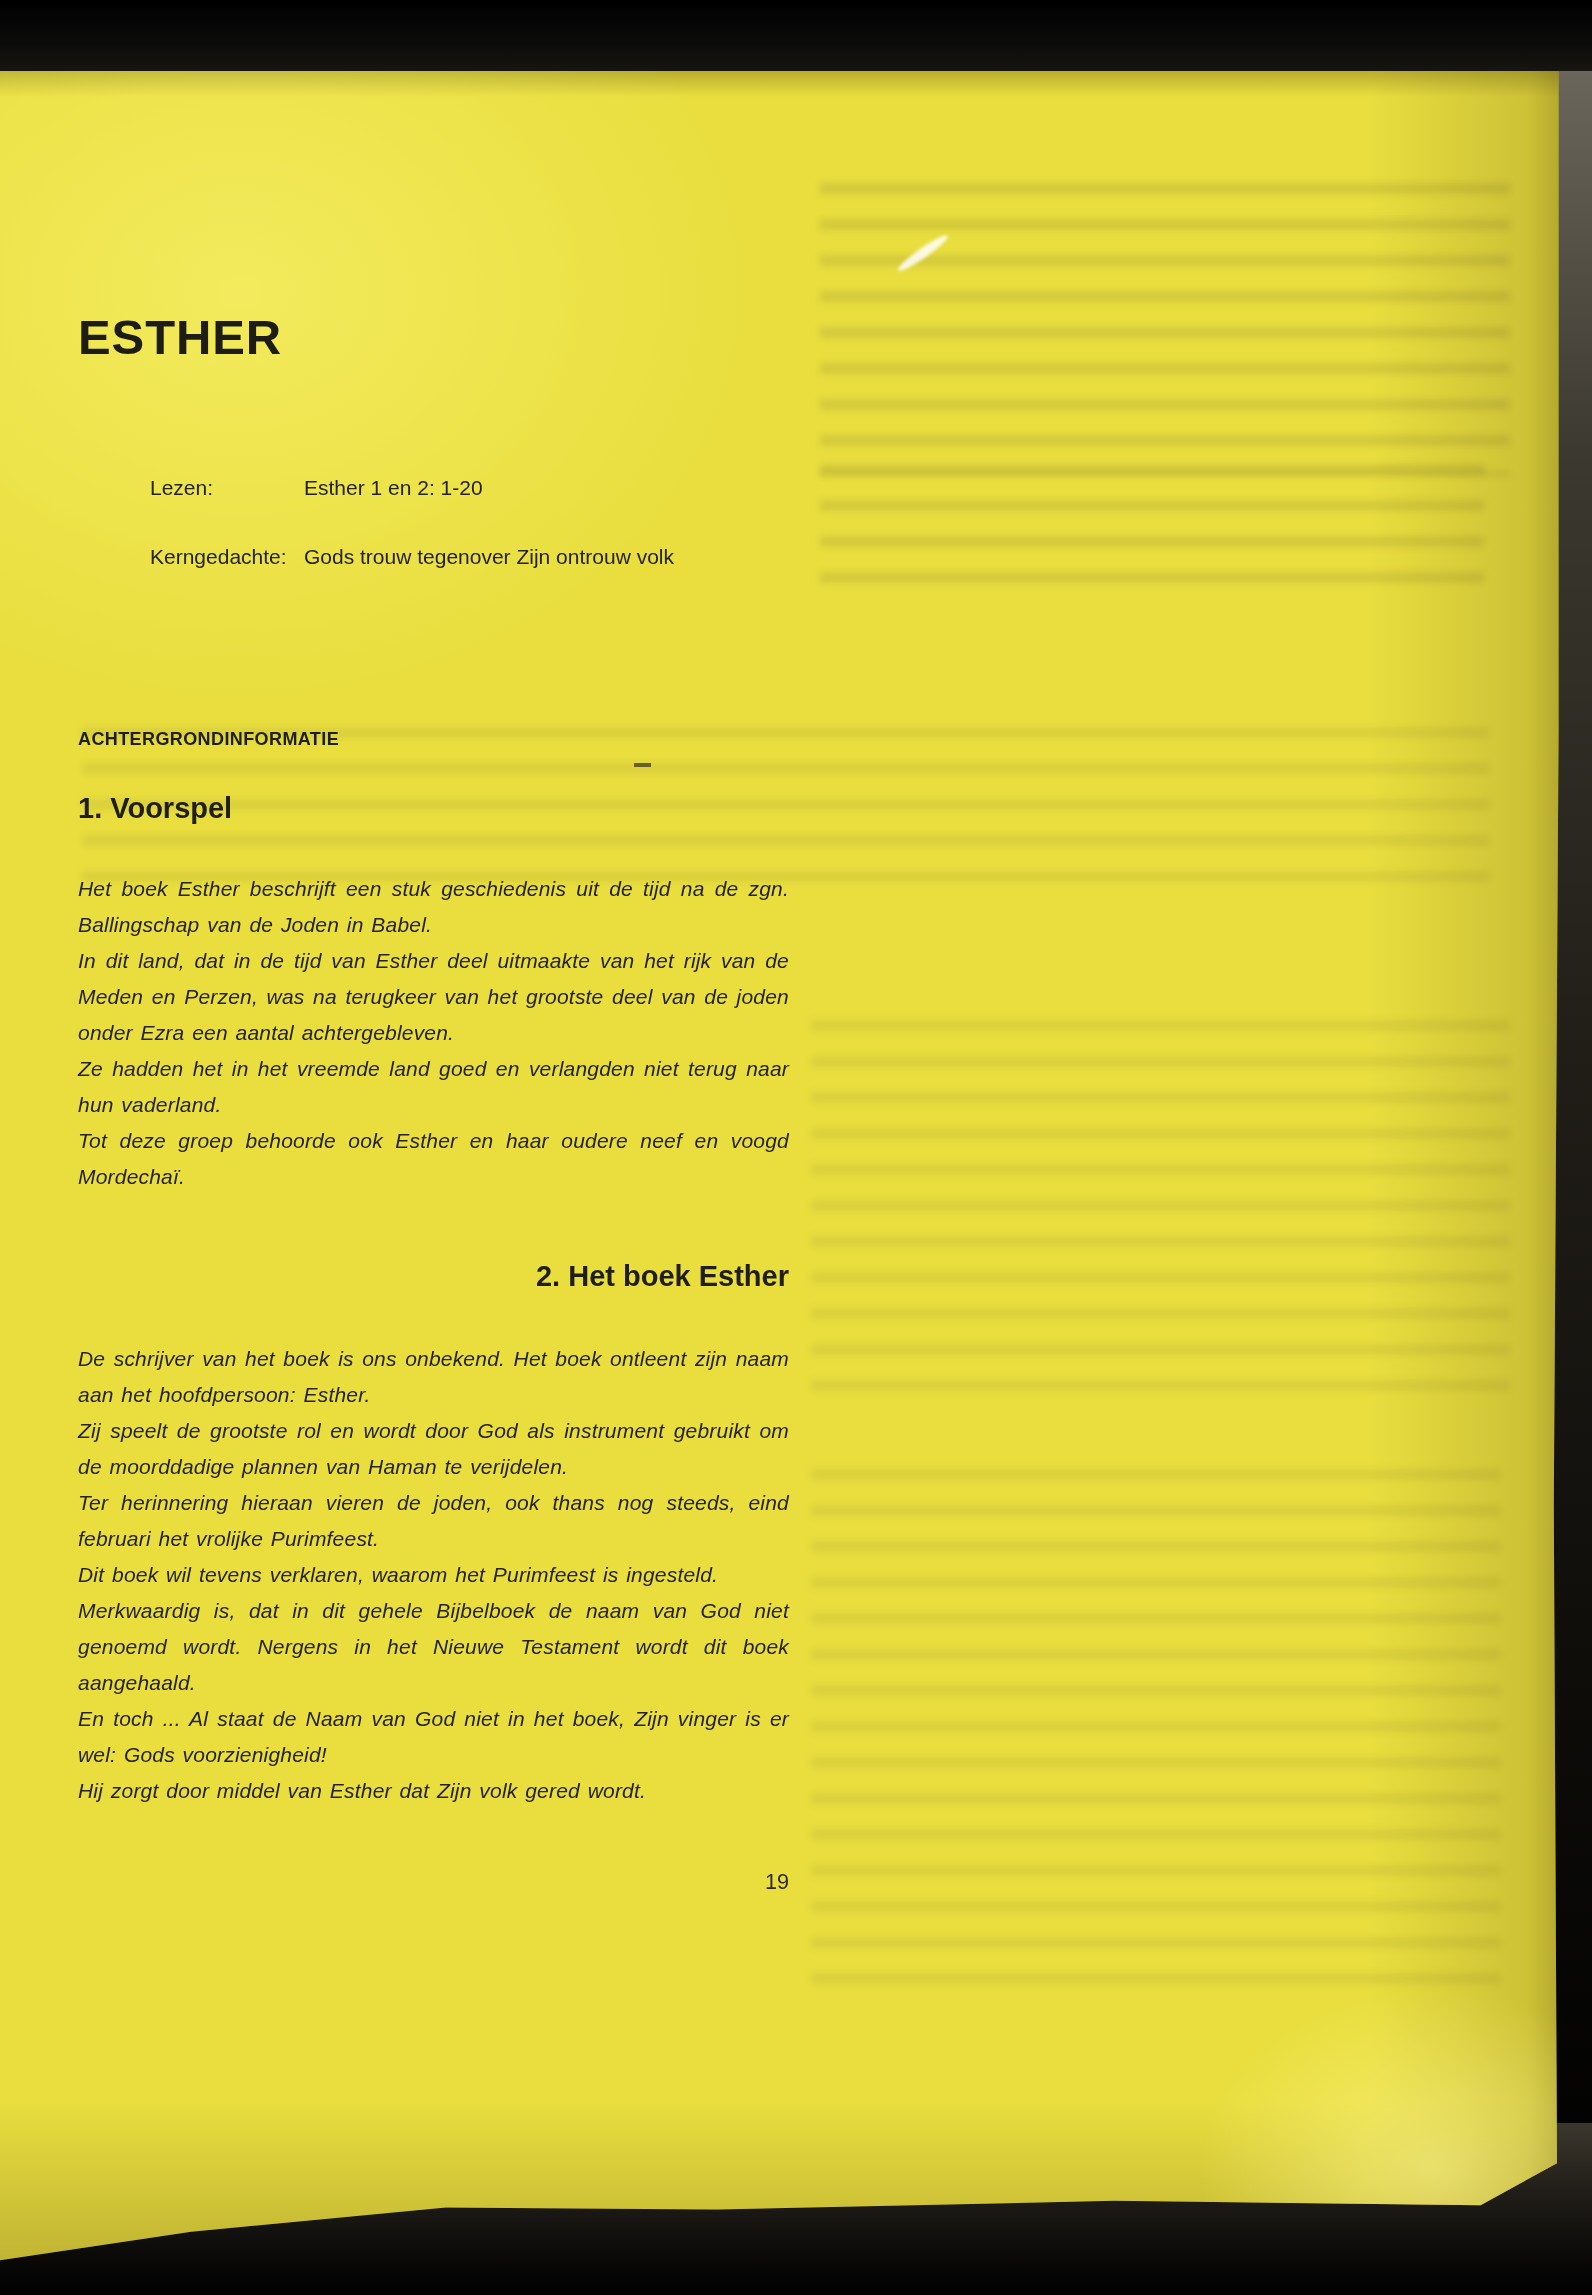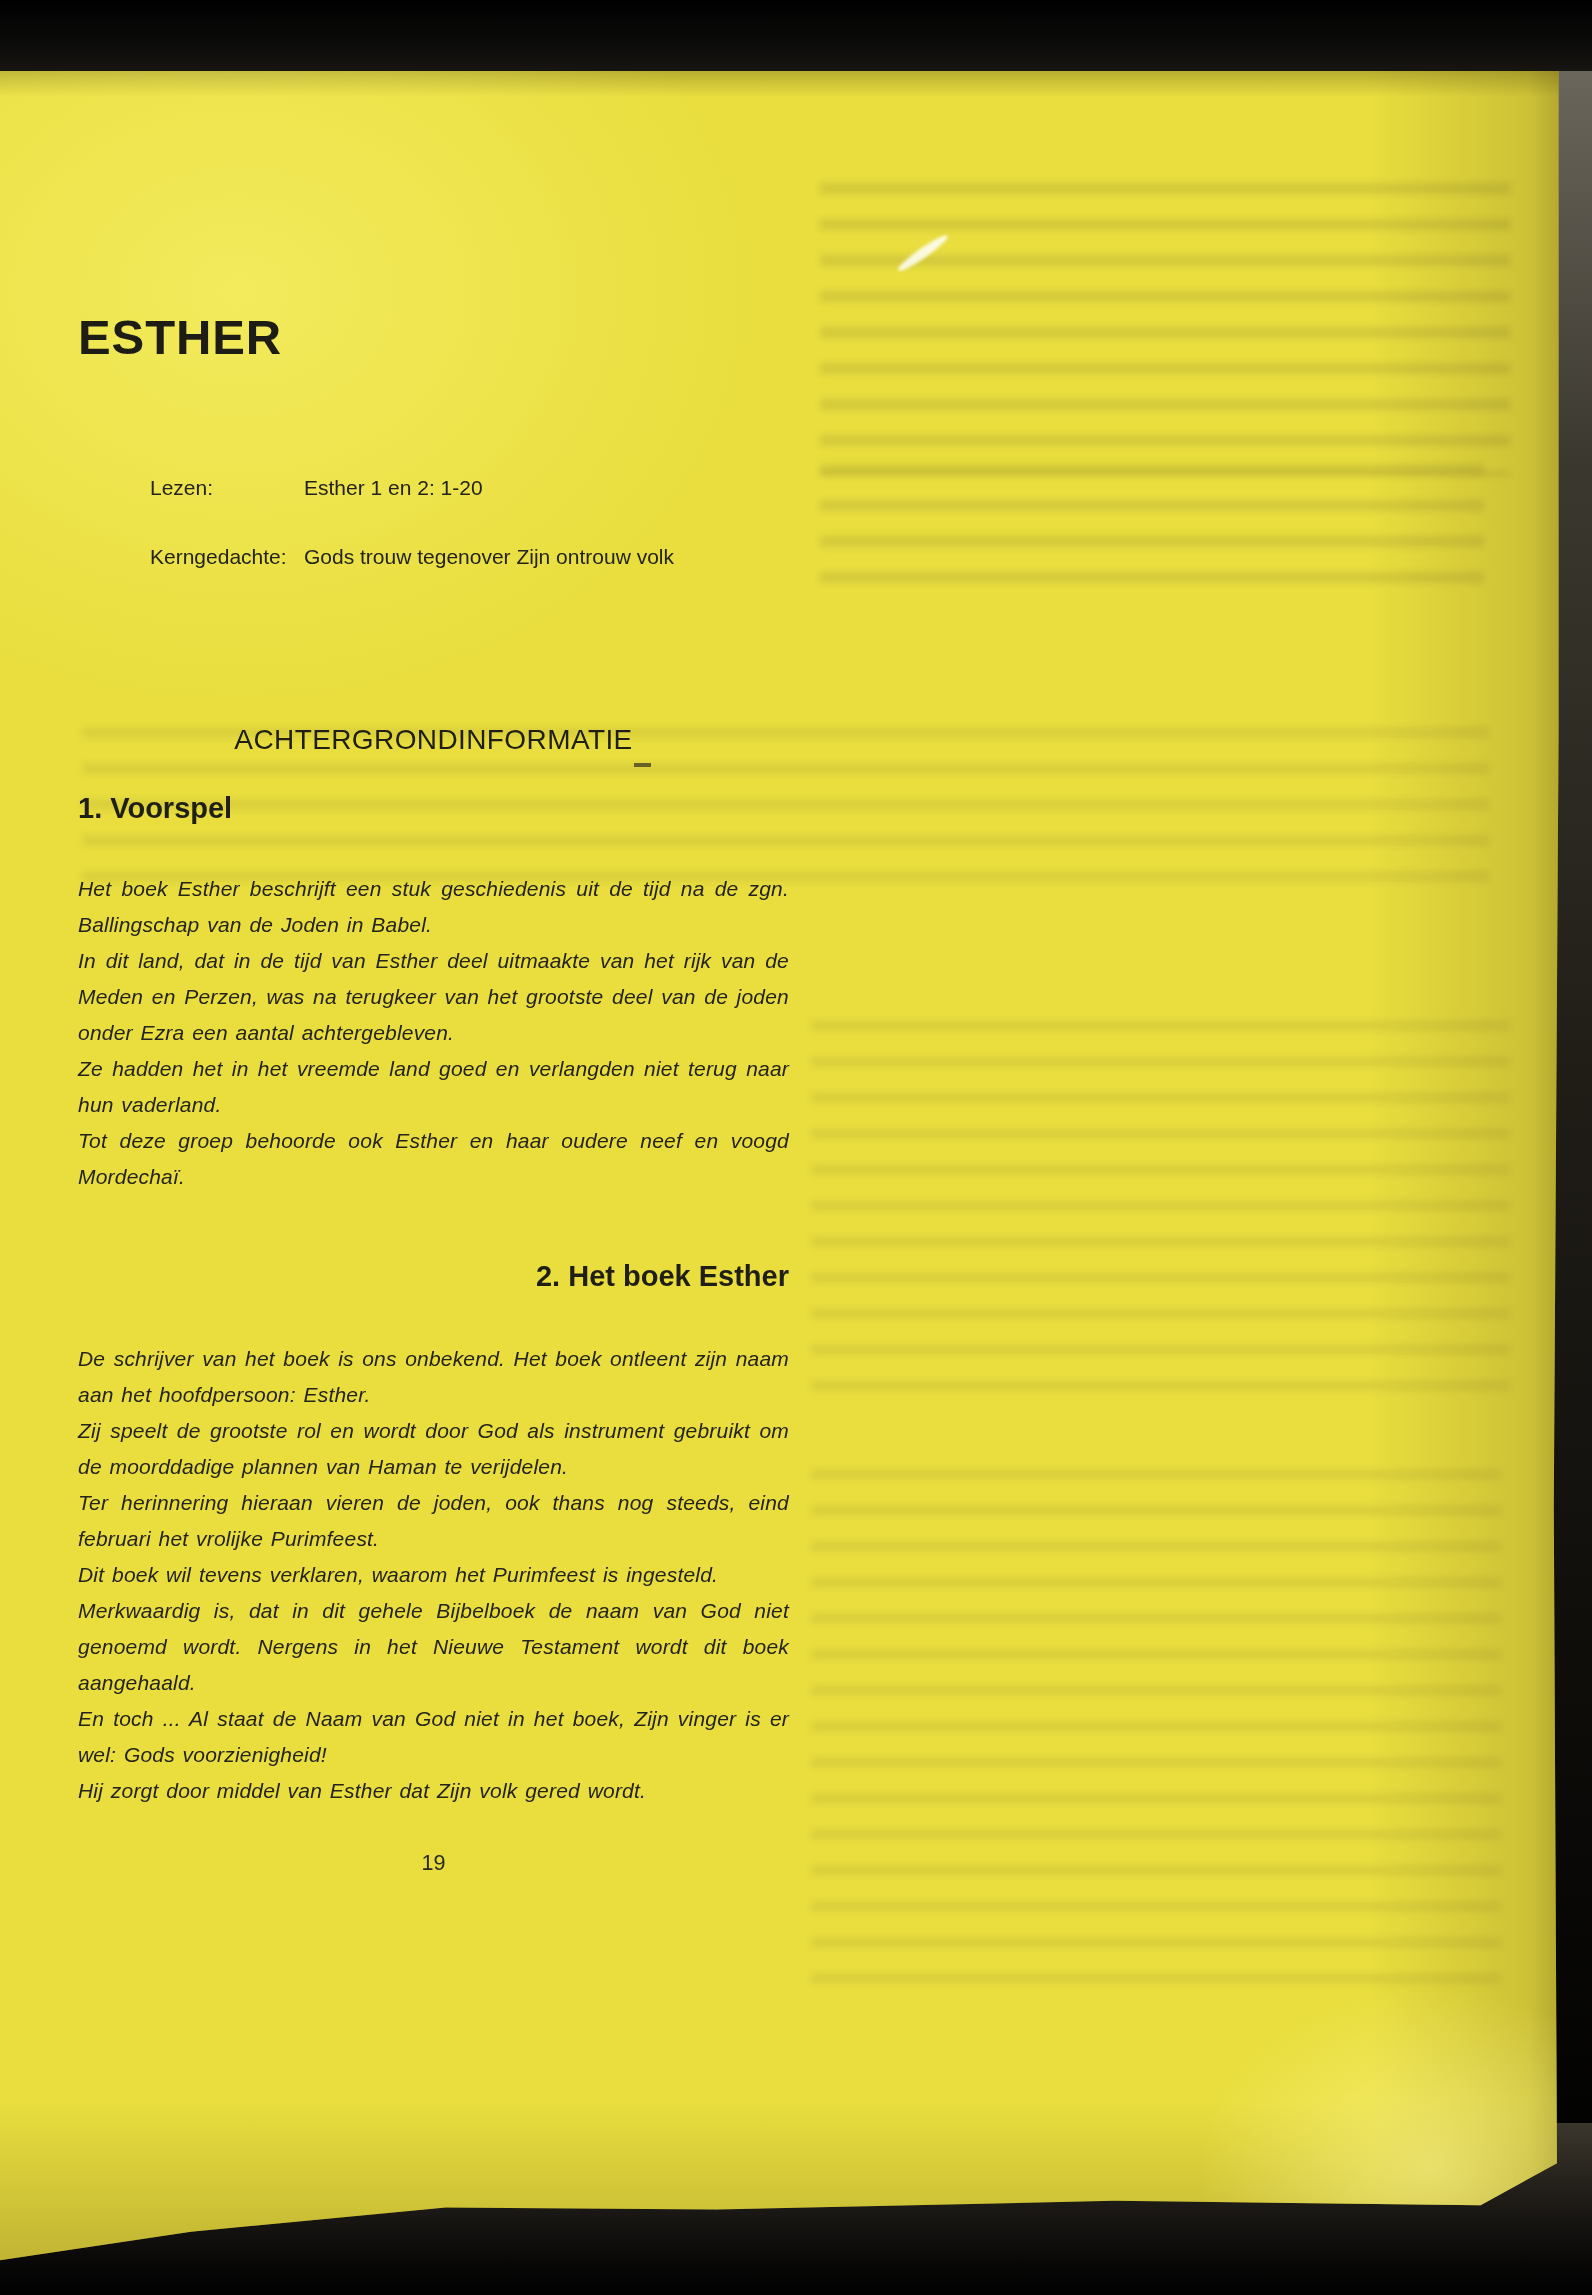--- a/index.html
+++ b/index.html
@@ -103,46 +103,45 @@
   }
 
   .meta { margin-top: 107px; font-size: 21px; line-height: 36px; }
   .meta-row { display: flex; margin-bottom: 33px; }
   .meta-row:last-child { margin-bottom: 0; }
   .meta-label { margin-left: 72px; flex: 0 0 154px; width: 154px; }
   .meta-values { flex: 1; }
 
   .h2 {
     margin-top: 149px;
-    font-size: 28px; font-weight: normal;
+    font-size: 18px; font-weight: bold;
     line-height: 31px; letter-spacing: 0.4px;
     color: #1f1e17;
-    text-align: center;
   }
   .h3 {
     margin-top: 38px;
     font-size: 29px; font-weight: bold;
     line-height: 31px;
     color: #1f1e17;
   }
   .h3.sub2 { margin-top: 66px; text-align: right; }
 
   .body { margin-top: 47px; font-size: 21px; line-height: 36px; }
   .body.second { margin-top: 49px; }
   .body p {
     margin: 0;
     text-align: justify;
     word-spacing: 1.7px;
     letter-spacing: 0.2px;
     font-style: italic;
   }
 
   .page-num {
-    margin-top: 41px;
-    text-align: center;
+    margin-top: 60px;
+    text-align: right;
     font-size: 21.6px;
     color: #2a2921;
   }
 </style>
 </head>
 <body>
 
 <div class="scan">
 
   <div class="top-bar"></div>

